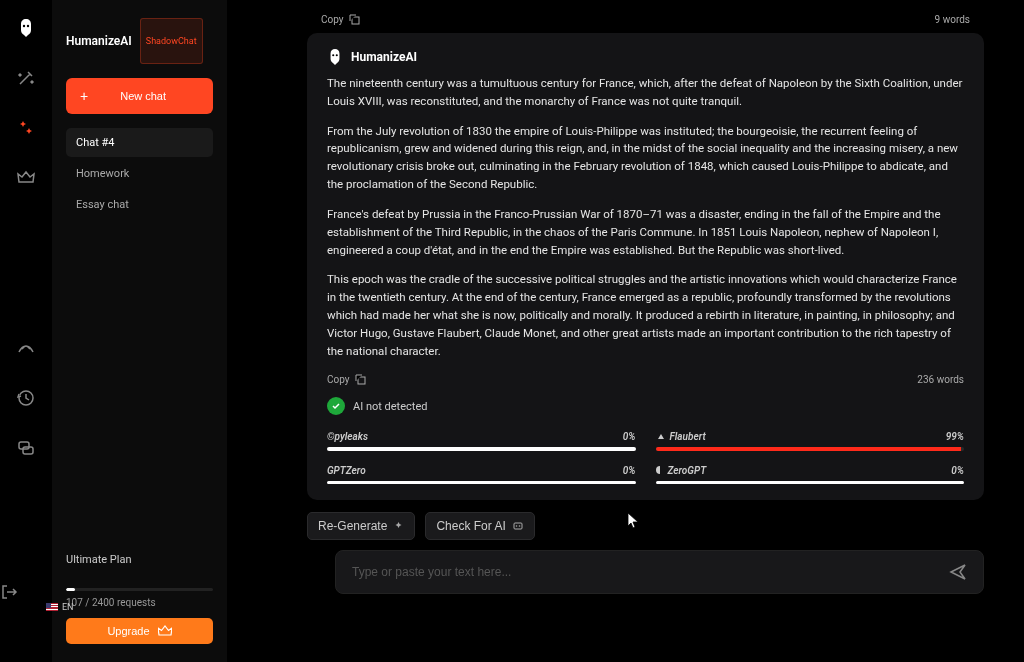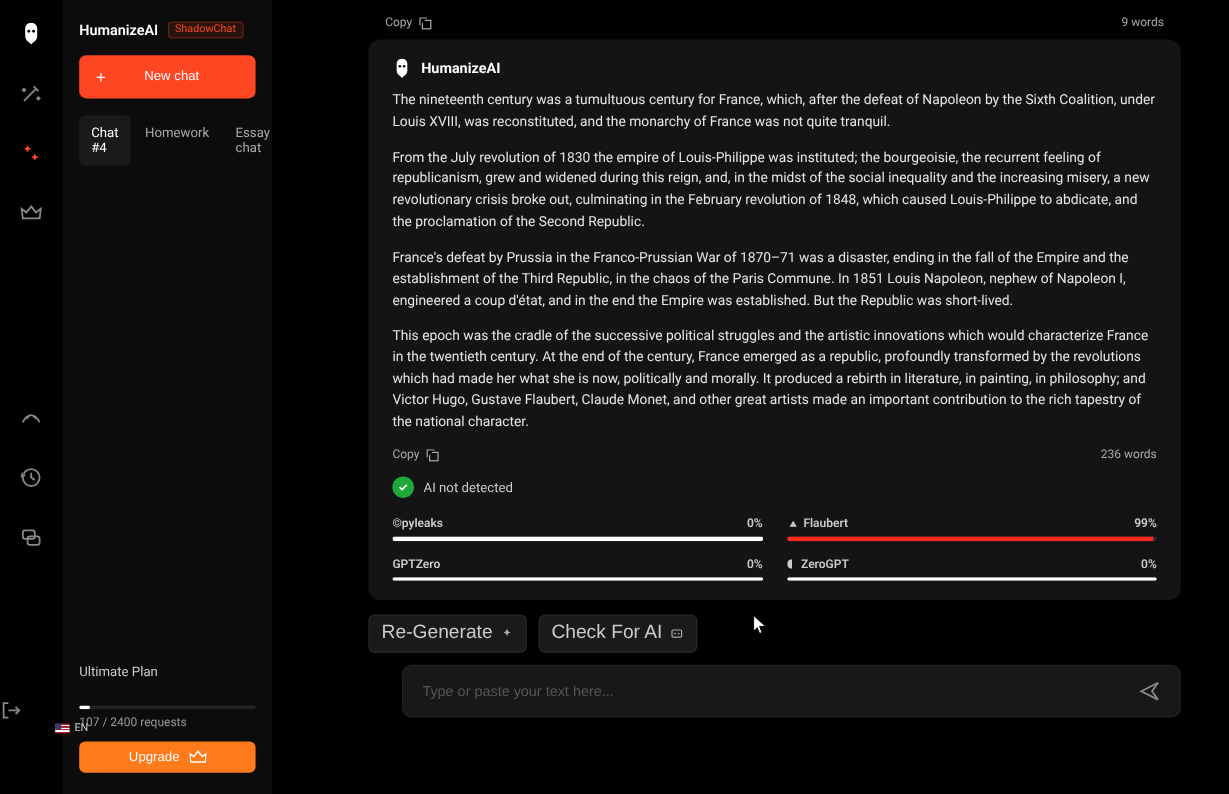--- a/index.html
+++ b/index.html
@@ -34,37 +34,37 @@
     
     .sidebar {
       width: 175px;
       background: #0c0c0c;
       display: flex;
       flex-direction: column;
       padding: 18px 14px;
     }
     .sidebar-header { display: flex; align-items: center; gap: 8px; margin-bottom: 14px; }
     .sidebar-title { font-size: 12px; font-weight: 600; color: #fff; }
-    .sidebar-badge { font-size: 9px; color: #ff4622; background: rgba(255,70,34,0.12); border: 1px solid rgba(255,70,34,0.3); padding: 1px 5px; border-radius: 3px; }
+    .sidebar-badge { font-size: 9px; color: #ff4622; background: rgba(255,70,34,0.12); border: 1px solid rgba(255,70,34,0.3); padding: 17px 5px; border-radius: 3px; }
     .new-chat-btn {
       background: #ff4622;
       border: none;
       color: #fff;
       font-size: 11px;
       font-weight: 500;
       padding: 10px 14px;
       border-radius: 6px;
       cursor: pointer;
       display: flex;
       align-items: center;
       margin-bottom: 14px;
       text-align: center;
     }
     .new-chat-btn .plus { margin-right: 32px; font-size: 14px; }
-    .chat-list { display: flex; flex-direction: row; gap: 2px; }
+    .chat-list { display: flex; flex-direction: column; gap: 2px; }
     .chat-item { font-size: 11px; color: #aaa; padding: 8px 10px; border-radius: 5px; cursor: pointer; }
     .chat-item.active { background: #1a1a1a; color: #fff; }
     .sidebar-bottom { margin-top: auto; }
     .plan-label { font-size: 11px; color: #ccc; margin-bottom: 22px; }
     .plan-bar { width: 100%; height: 3px; background: #222; border-radius: 2px; margin-bottom: 6px; overflow:hidden; }
     .plan-bar-fill { height: 100%; background: #fff; border-radius: 2px; }
     .plan-req { font-size: 10px; color: #999; margin-bottom: 10px; }
     .upgrade-btn {
       background: #ff7a1a;
       border: none;
@@ -106,34 +106,34 @@
     .card-body p:last-child { margin-bottom: 0; }
     
     .card-footer-row { display: flex; justify-content: space-between; align-items: center; font-size: 10px; color: #aaa; margin-top: 14px; }
     
     .ai-badge { display: flex; align-items: center; gap: 8px; margin-top: 12px; }
     .ai-badge-icon { width: 18px; height: 18px; border-radius: 50%; background: #1ea83a; display: flex; align-items: center; justify-content: center; }
     .ai-badge-text { font-size: 11px; color: #ccc; }
     
     .detectors { display: grid; grid-template-columns: 1fr 1fr; gap: 14px 20px; margin-top: 16px; }
     .detector { }
-    .det-head { display: flex; justify-content: space-between; align-items: center; margin-bottom: 5px; }
+    .det-head { display: flex; justify-content: space-between; align-items: center; margin-bottom: 5px; font-style: italic; }
     .det-name { font-size: 10px; color: #ccc; display: flex; align-items: center; gap: 4px; font-weight: 600; }
     .det-pct { font-size: 10px; color: #ccc; font-weight: 600; }
     .det-bar { width: 100%; height: 3.5px; background: #2a2a2a; border-radius: 2px; overflow: hidden; }
     .det-bar-fill { height: 100%; }
     .det-bar-fill.white { background: #fff; }
     .det-bar-fill.red { background: #ff2a1a; }
     
     .actions-row { display: flex; gap: 10px; padding: 2px 0 10px; position: relative; }
     .action-btn {
       background: #1a1a1c;
       border: 1px solid #2a2a2c;
       color: #ccc;
-      font-size: 16px;
+      font-size: 12px;
       padding: 6px 10px;
       border-radius: 5px;
       cursor: pointer;
       display: flex;
       align-items: center;
       gap: 6px;
       text-align: center;
     }
     .cursor-svg { position: absolute; left: 320px; top: 2px; }
     

